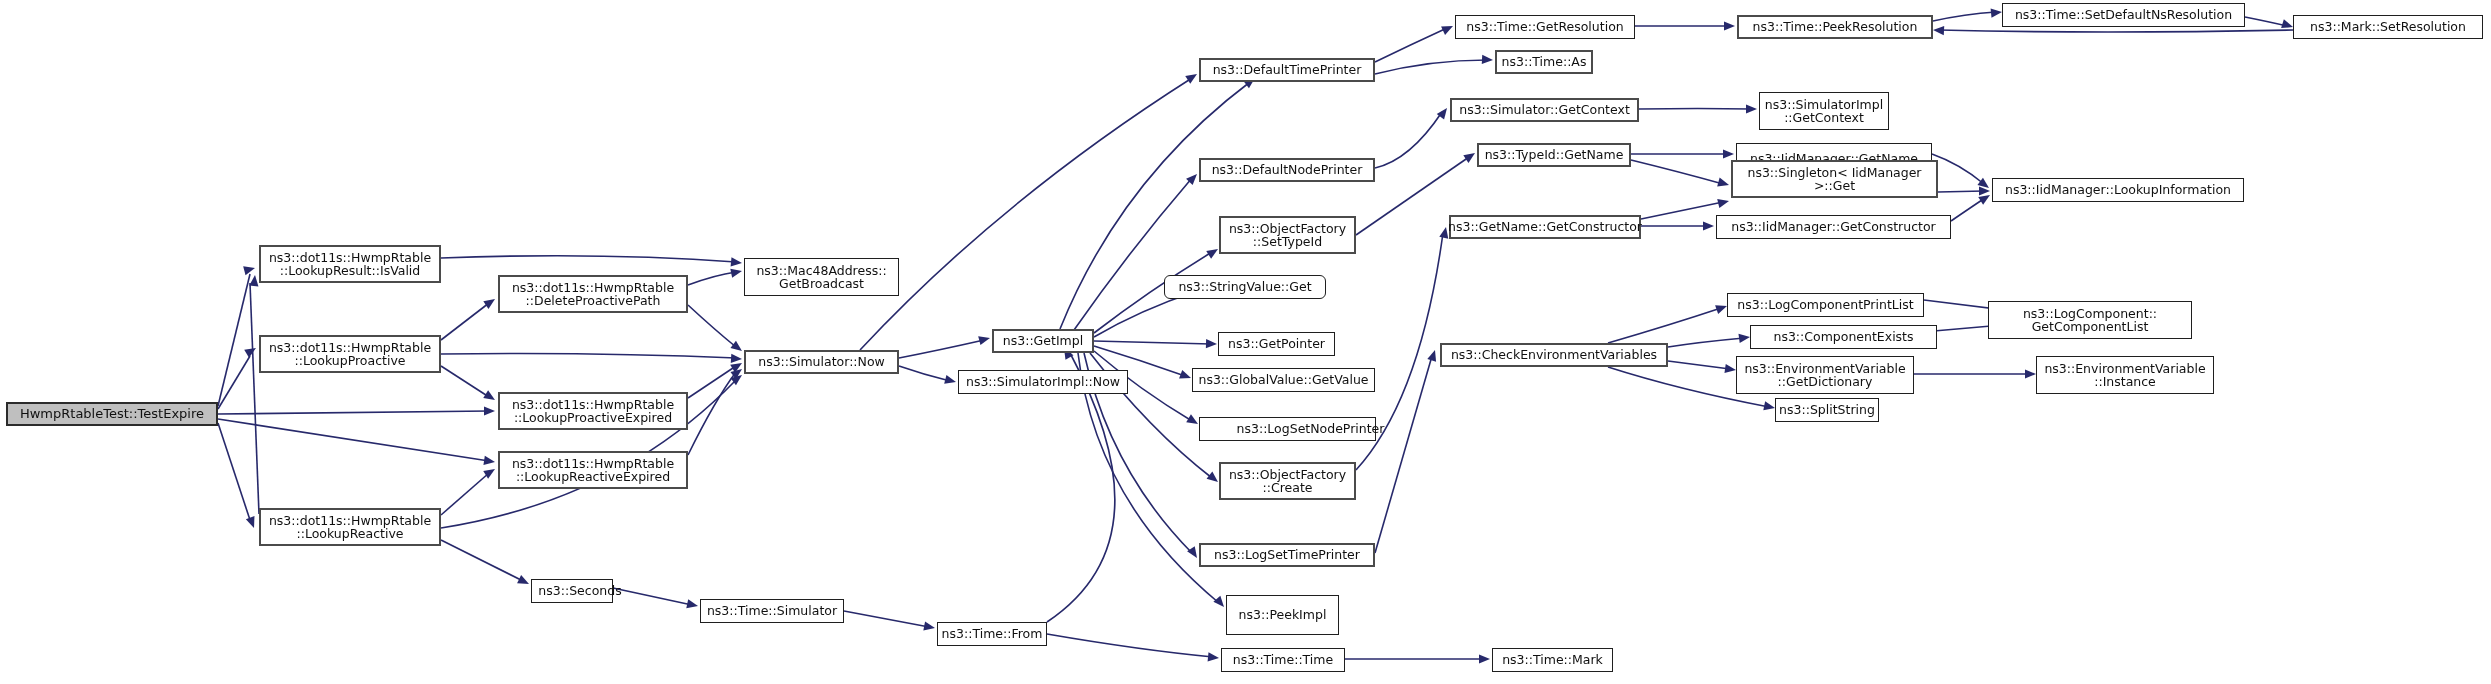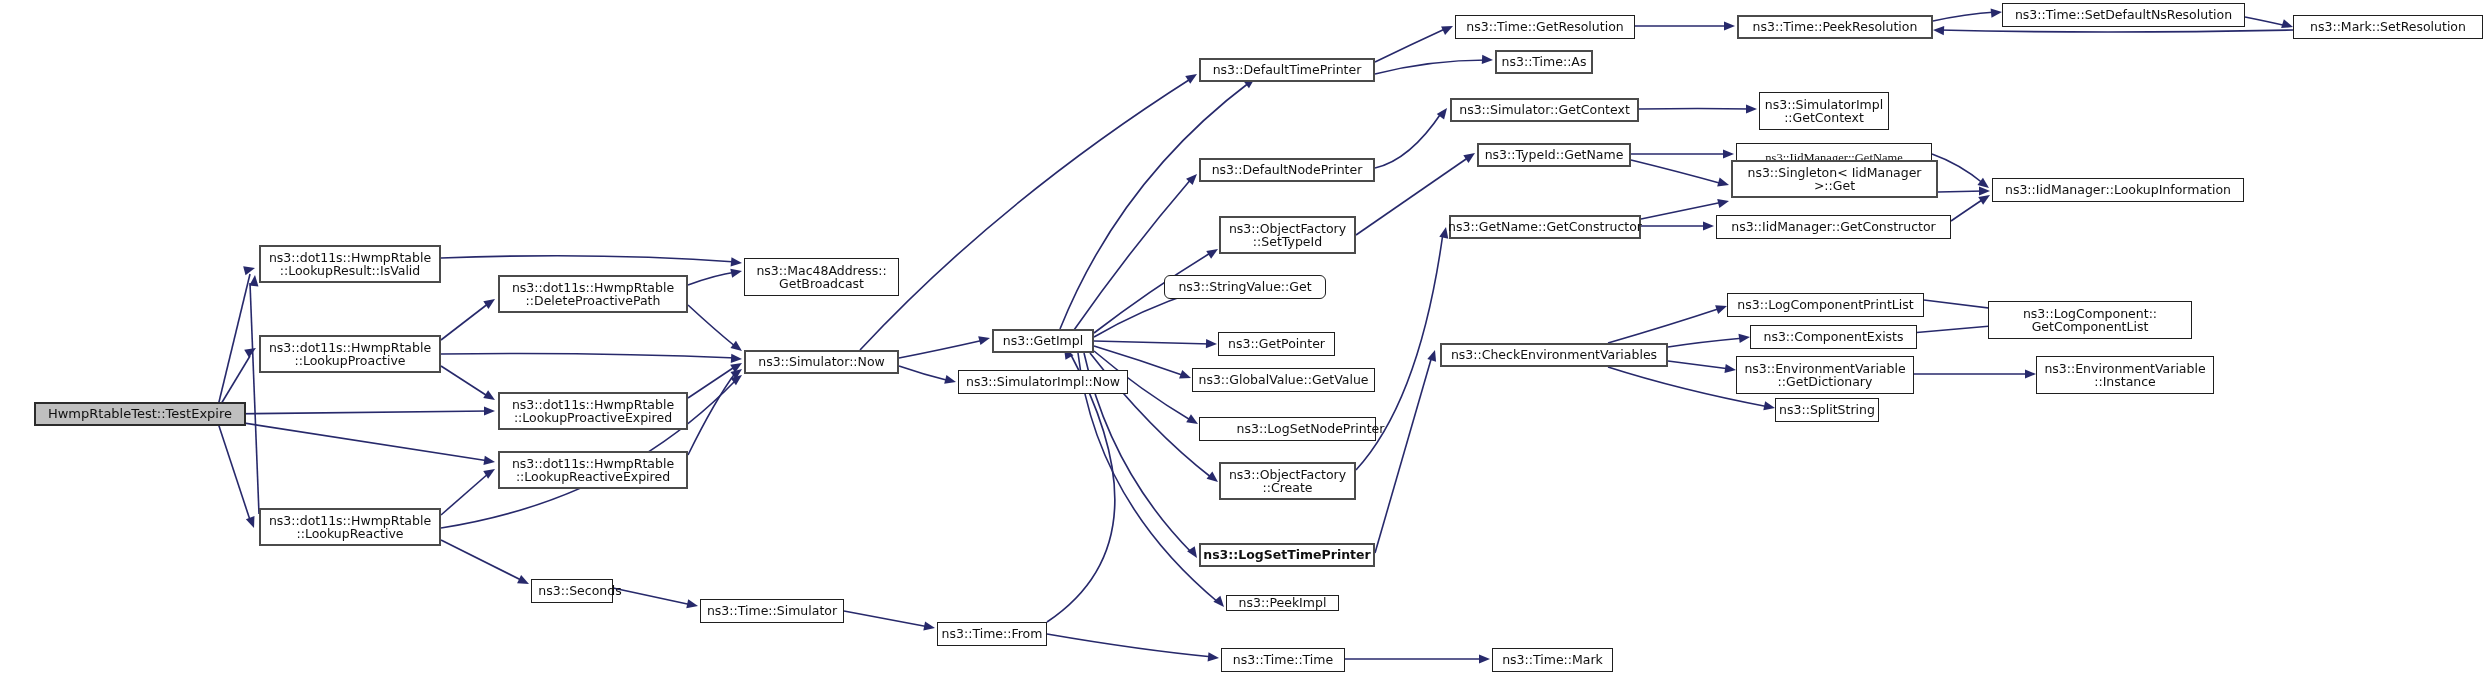--- a/index.html
+++ b/index.html
@@ -163,21 +163,21 @@
       <path d="M1608,367 Q1680,390 1769,407" fill="none" stroke="#27296b" stroke-width="1.6"></path>
       <polygon points="1775,408 1763.3023392982338,410.3075385384339 1765.141971408597,401.2933411976541" fill="#27296b"></polygon>
       <path d="M1924,300 Q1980,307 2037,314" fill="none" stroke="#27296b" stroke-width="1.6"></path>
       <polygon points="2043,315 2031.494729130815,318.12869656992814 2032.6925271774326,309.00700375337715" fill="#27296b"></polygon>
       <path d="M1911,333 Q1970,328 2037,322" fill="none" stroke="#27296b" stroke-width="1.6"></path>
       <polygon points="2043,321 2032.5179849681772,326.6821968350841 2031.593396873328,317.52877469607705" fill="#27296b"></polygon>
       <path d="M1914,374 L2030,374" fill="none" stroke="#27296b" stroke-width="1.6"></path>
       <polygon points="2036,374 2025,378.6 2025,369.4" fill="#27296b"></polygon>
     </svg>
   <div id="nodes-layer">
-      <div class="node root" style="left: 6px; top: 402px; width: 212px; height: 24px; margin-left: 28px;">HwmpRtableTest::TestExpire</div>
+      <div class="node root" style="left: 6px; top: 402px; width: 212px; height: 24px;">HwmpRtableTest::TestExpire</div>
       <div class="node thick" style="left: 259px; top: 245px; width: 182px; height: 38px;">ns3::dot11s::HwmpRtable
 ::LookupResult::IsValid</div>
       <div class="node thick" style="left: 259px; top: 335px; width: 182px; height: 38px;">ns3::dot11s::HwmpRtable
 ::LookupProactive</div>
       <div class="node thick" style="left: 498px; top: 275px; width: 190px; height: 38px;">ns3::dot11s::HwmpRtable
 ::DeleteProactivePath</div>
       <div class="node thick" style="left: 498px; top: 392px; width: 190px; height: 38px;">ns3::dot11s::HwmpRtable
 ::LookupProactiveExpired</div>
       <div class="node thick" style="left: 498px; top: 451px; width: 190px; height: 38px;">ns3::dot11s::HwmpRtable
 ::LookupReactiveExpired</div>
@@ -194,39 +194,39 @@
       <div class="node thick" style="left: 1199px; top: 58px; width: 176px; height: 24px;">ns3::DefaultTimePrinter</div>
       <div class="node thick" style="left: 1199px; top: 158px; width: 176px; height: 24px;">ns3::DefaultNodePrinter</div>
       <div class="node thick" style="left: 1219px; top: 216px; width: 137px; height: 38px;">ns3::ObjectFactory
 ::SetTypeId</div>
       <div class="node" style="left: 1164px; top: 275px; width: 162px; height: 24px; border-radius: 6px;">ns3::StringValue::Get</div>
       <div class="node" style="left: 1218px; top: 332px; width: 117px; height: 24px;">ns3::GetPointer</div>
       <div class="node" style="left: 1192px; top: 368px; width: 183px; height: 24px;">ns3::GlobalValue::GetValue</div>
       <div class="node" style="left: 1199px; top: 417px; width: 177px; height: 24px; padding-left: 46px;">ns3::LogSetNodePrinter</div>
       <div class="node thick" style="left: 1219px; top: 462px; width: 137px; height: 38px;">ns3::ObjectFactory
 ::Create</div>
-      <div class="node thick" style="left: 1199px; top: 543px; width: 176px; height: 24px; font-weight: bold;">ns3::LogSetTimePrinter</div>
-      <div class="node" style="left: 1226px; top: 595px; width: 113px; height: 16px;">ns3::PeekImpl</div>
+      <div class="node thick" style="left: 1199px; top: 543px; width: 176px; height: 24px;">ns3::LogSetTimePrinter</div>
+      <div class="node" style="left: 1226px; top: 595px; width: 113px; height: 40px;">ns3::PeekImpl</div>
       <div class="node" style="left: 1221px; top: 648px; width: 124px; height: 24px;">ns3::Time::Time</div>
       <div class="node" style="left: 1455px; top: 15px; width: 180px; height: 24px;">ns3::Time::GetResolution</div>
       <div class="node thick" style="left: 1495px; top: 50px; width: 98px; height: 24px;">ns3::Time::As</div>
       <div class="node thick" style="left: 1450px; top: 98px; width: 189px; height: 24px;">ns3::Simulator::GetContext</div>
       <div class="node thick" style="left: 1477px; top: 143px; width: 154px; height: 24px;">ns3::TypeId::GetName</div>
       <div class="node thick" style="left: 1449px; top: 215px; width: 192px; height: 24px;">ns3::GetName::GetConstructor</div>
       <div class="node thick" style="left: 1440px; top: 343px; width: 228px; height: 24px;">ns3::CheckEnvironmentVariables</div>
       <div class="node" style="left: 1492px; top: 648px; width: 121px; height: 24px;">ns3::Time::Mark</div>
       <div class="node" style="left: 1759px; top: 92px; width: 130px; height: 38px;">ns3::SimulatorImpl
 ::GetContext</div>
       <div class="node thick" style="left: 1737px; top: 15px; width: 196px; height: 24px;">ns3::Time::PeekResolution</div>
-      <div class="node" style="left: 1736px; top: 143px; width: 196px; height: 32px; font-family: Liberation Serif, serif;">ns3::IidManager::GetName</div>
+      <div class="node" style="left: 1736px; top: 143px; width: 196px; height: 32px;">ns3::IidManager::GetName</div>
       <div class="node thick" style="left: 1731px; top: 160px; width: 207px; height: 38px;">ns3::Singleton&lt; IidManager
 &gt;::Get</div>
       <div class="node" style="left: 1716px; top: 215px; width: 235px; height: 24px;">ns3::IidManager::GetConstructor</div>
       <div class="node" style="left: 1727px; top: 293px; width: 197px; height: 24px;">ns3::LogComponentPrintList</div>
-      <div class="node" style="left: 1750px; top: 325px; width: 167px; height: 24px;">ns3::ComponentExists</div>
+      <div class="node" style="left: 1750px; top: 325px; width: 187px; height: 24px;">ns3::ComponentExists</div>
       <div class="node" style="left: 1736px; top: 356px; width: 178px; height: 38px;">ns3::EnvironmentVariable
 ::GetDictionary</div>
       <div class="node" style="left: 1775px; top: 398px; width: 104px; height: 24px;">ns3::SplitString</div>
       <div class="node" style="left: 1992px; top: 178px; width: 252px; height: 24px;">ns3::IidManager::LookupInformation</div>
       <div class="node" style="left: 2002px; top: 3px; width: 243px; height: 24px;">ns3::Time::SetDefaultNsResolution</div>
       <div class="node" style="left: 2293px; top: 15px; width: 190px; height: 24px;">ns3::Mark::SetResolution</div>
       <div class="node" style="left: 1988px; top: 301px; width: 204px; height: 38px;">ns3::LogComponent::
 GetComponentList</div>
       <div class="node" style="left: 2036px; top: 356px; width: 178px; height: 38px;">ns3::EnvironmentVariable
 ::Instance</div>

